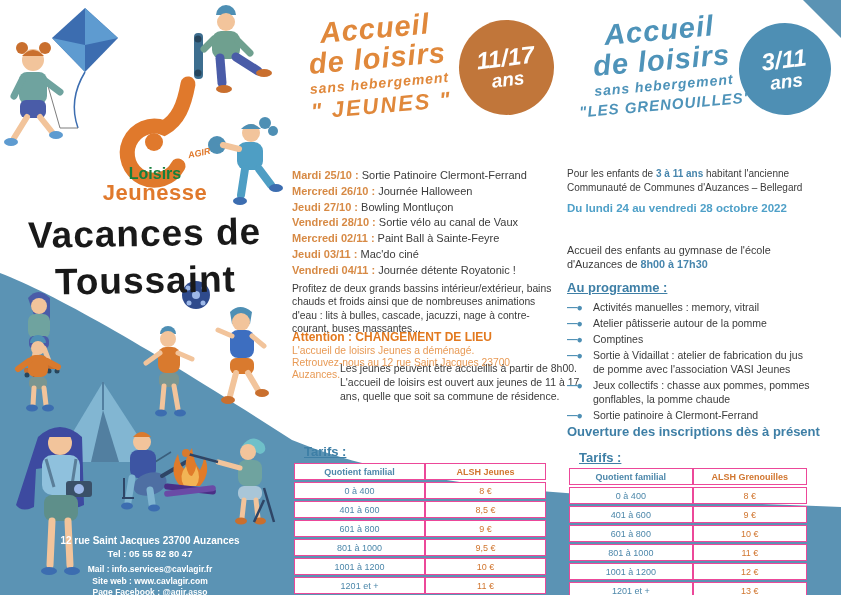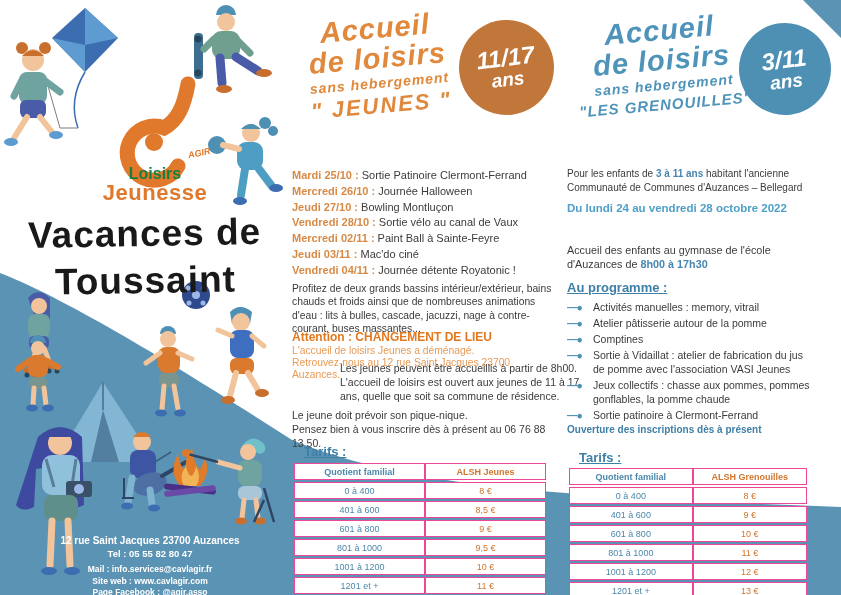--- a/index.html
+++ b/index.html
@@ -72,21 +72,21 @@
   .r-intro{position:absolute;left:0;top:167px;width:248px;font-size:10px;line-height:14px;}
   .blue-bold{color:#4786ad;font-weight:bold;}
   .r-dates{position:absolute;left:0;top:202px;width:248px;font-size:11.5px;font-weight:bold;color:#4fa0c8;}
   .r-theme{position:absolute;left:0;top:220px;width:248px;font-size:11px;}
   .r-accueil{position:absolute;left:0;top:243px;width:248px;font-size:10.8px;line-height:14px;}
   .r-prog-label{position:absolute;left:0;top:280px;font-size:13px;font-weight:bold;color:#3e7fa6;
                 text-decoration:underline;}
   .r-bullets{position:absolute;left:0;top:301px;width:248px;font-size:10.5px;line-height:13.6px;}
   .r-bullets .bl{position:relative;padding-left:26px;margin-bottom:2.5px;}
   .r-bullets .mark{position:absolute;left:0;top:0;color:#4e8fb4;font-weight:bold;letter-spacing:-1px;}
-  .r-inscr{position:absolute;left:0;top:424px;width:260px;font-size:10px;font-weight:bold;color:#3e7fa6;}
+  .r-inscr{position:absolute;left:0;top:424px;width:260px;font-size:13px;font-weight:bold;color:#3e7fa6;}
 </style>
 </head>
 <body>
 
 <div class="page">
 
   <svg class="bg-svg" width="841" height="595" viewBox="0 0 841 595">
     <path d="M0,273 C60,296 165,358 292,440 C360,468 440,482 540,491 C650,500 760,504 841,507 L841,595 L0,595 Z" fill="#5b93b4"></path>
     <path d="M803,0 L841,0 L841,38 Z" fill="#5b93b4"></path>
   </svg>
@@ -305,24 +305,20 @@
     <div class="mid-attention">
       <div class="att-title">Attention : CHANGEMENT DE LIEU</div>
       <div class="att-line">L'accueil de loisirs Jeunes a déménagé.</div>
       <div class="att-line">Retrouvez-nous au 12 rue Saint Jacques 23700 Auzances.</div>
     </div>
 
     <div class="mid-info mid-info-a">
       <div>Les jeunes peuvent être accueillis à partir de 8h00.</div>
       <div>L'accueil de loisirs est ouvert aux jeunes de 11 à 17 ans, quelle que soit sa commune de résidence.</div>
     </div>
-    <div class="mid-info mid-info-b">
-      <div>Le jeune doit prévoir son pique-nique.</div>
-      <div>Pensez bien à vous inscrire dès à présent au 06 76 88 13 50.</div>
-    </div>
 
     <div class="tarifs-label mid-tarifs">Tarifs :</div>
 
     <table class="tarif-table mid-table">
       <tbody>
           <tr>
         <td class="hdr1">Quotient familial</td>
         <td class="hdr2">ALSH Jeunes</td>
       </tr>
       <tr>

